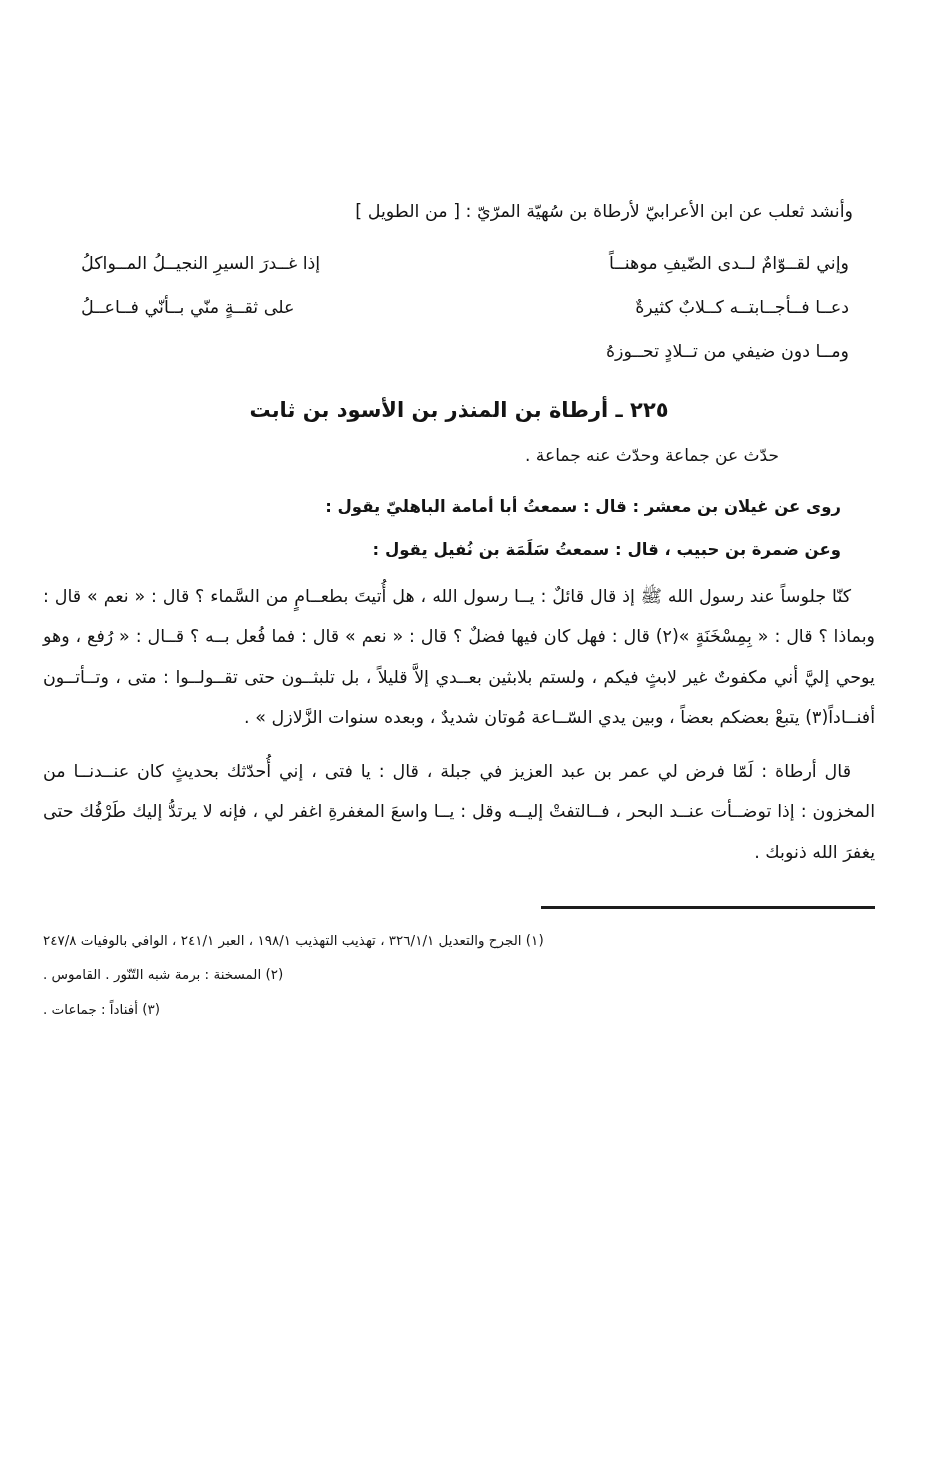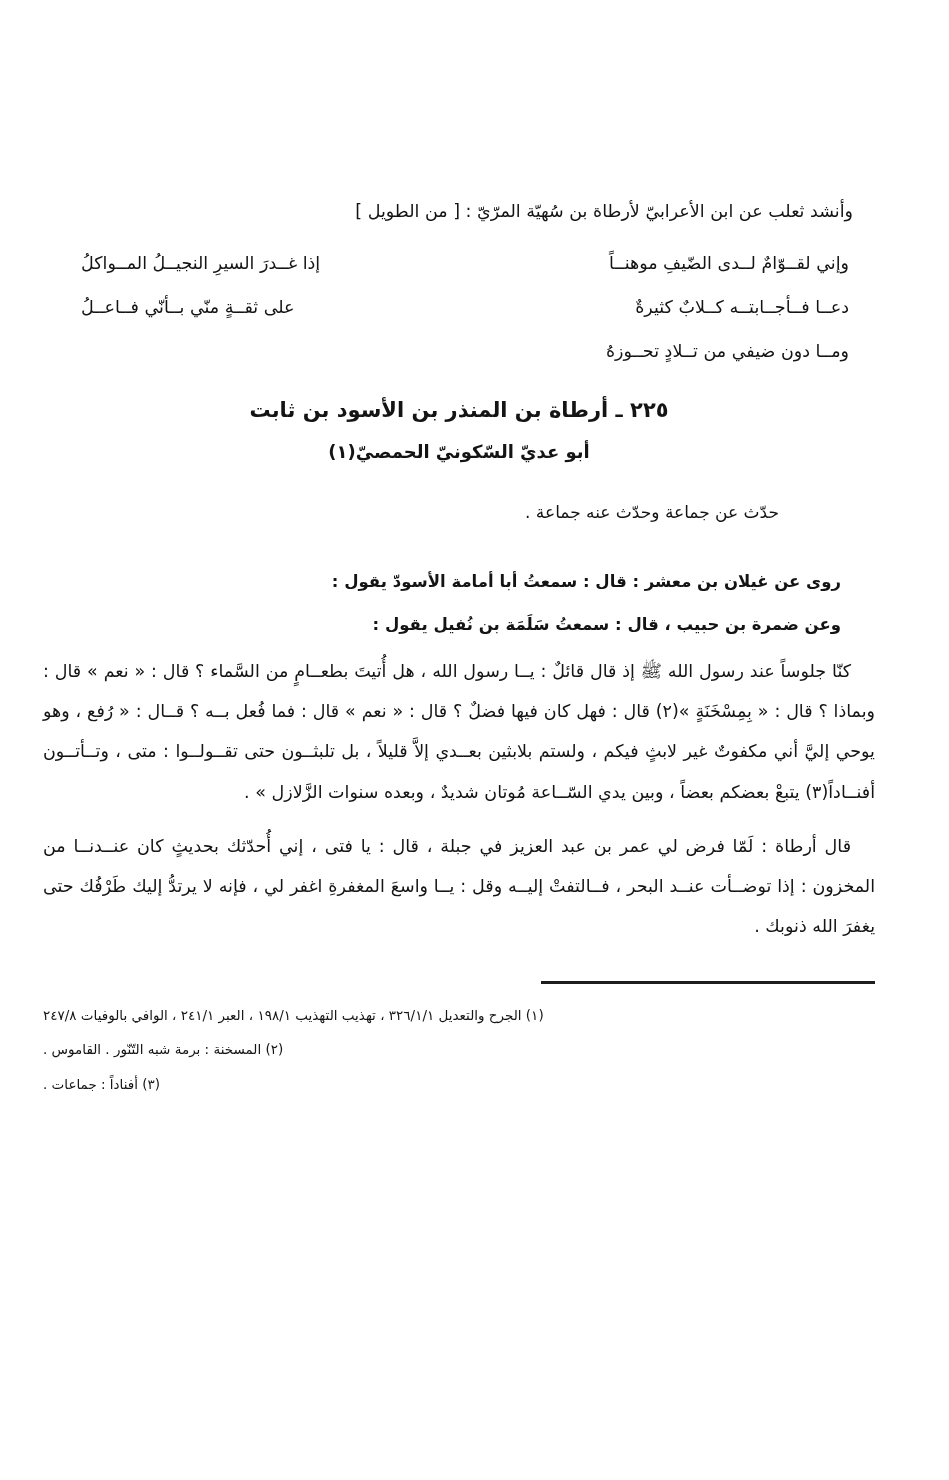--- a/index.html
+++ b/index.html
@@ -32,21 +32,21 @@
     text-align:center; font-size:21px; font-weight:bold;
     margin-top:28px; margin-bottom:10px; line-height:1.7;
   }
   .entry-subheading {
     text-align:center; font-size:18px; font-weight:bold;
     margin-bottom:28px; line-height:1.6;
   }
   .summary-line {
     font-size:17px; line-height:2.0;
     text-indent:96px; text-align:right;
-    margin-bottom:36px;
+    margin-bottom:18px;
   }
   .isnad {
     font-size:16.5px; font-weight:bold; line-height:2.0;
     text-indent:34px; text-align:right;
     margin-bottom:10px;
   }
   .para {
     font-size:17.5px; line-height:2.3;
     text-align:justify; text-indent:24px;
     margin-bottom:14px;
@@ -78,25 +78,24 @@
     <div class="verse-row">
       <span class="hemi">دعــا فــأجــابتــه كــلابٌ كثيرةٌ</span>
       <span class="hemi">على ثقــةٍ منّي بــأنّي فــاعــلُ</span>
     </div>
     <div class="verse-row">
       <span class="hemi">ومــا دون ضيفي من تــلادٍ تحــوزهُ</span>
     </div>
   </div>
 
   <h1 class="entry-heading">٢٢٥ ـ أرطاة بن المنذر بن الأسود بن ثابت</h1>
-  <h2 class="entry-subheading">أبو عديّ السّكونيّ الحمصيّ(١)</h2>
 
   <p class="summary-line">حدّث عن جماعة وحدّث عنه جماعة .</p>
 
-  <p class="isnad">روى عن غيلان بن معشر : قال : سمعتُ أبا أمامة الأسودّ يقول :</p>
+  <p class="isnad">روى عن غيلان بن معشر : قال : سمعتُ أبا أمامة الباهليّ يقول :</p>
 
   <p class="isnad">وعن ضمرة بن حبيب ، قال : سمعتُ سَلَمَة بن نُفيل يقول :</p>
   <p class="para">كنّا جلوساً عند رسول الله ﷺ إذ قال قائلٌ : يــا رسول الله ، هل أُتيتَ بطعــامٍ من السَّماء ؟ قال : « نعم » قال : وبماذا ؟ قال : « بِمِسْخَنَةٍ »(٢) قال : فهل كان فيها فضلٌ ؟ قال : « نعم » قال : فما فُعل بــه ؟ قــال : « رُفع ، وهو يوحي إليَّ أني مكفوتٌ غير لابثٍ فيكم ، ولستم بلابثين بعــدي إلاَّ قليلاً ، بل تلبثــون حتى تقــولــوا : متى ، وتــأتــون أفنــاداً(٣) يتبعْ بعضكم بعضاً ، وبين يدي السّــاعة مُوتان شديدٌ ، وبعده سنوات الزَّلازل » .</p>
 
   <p class="para para-last">قال أرطاة : لَمّا فرض لي عمر بن عبد العزيز في جبلة ، قال : يا فتى ، إني أُحدّثك بحديثٍ كان عنــدنــا من المخزون : إذا توضــأت عنــد البحر ، فــالتفتْ إليــه وقل : يــا واسعَ المغفرةِ اغفر لي ، فإنه لا يرتدُّ إليك طَرْفُك حتى يغفرَ الله ذنوبك .</p>
 
   <div class="footnote-separator"></div>
 
   <div class="footnotes">
     <div class="footnote">(١) الجرح والتعديل ٣٢٦/١/١ ، تهذيب التهذيب ١٩٨/١ ، العبر ٢٤١/١ ، الوافي بالوفيات ٢٤٧/٨</div>

